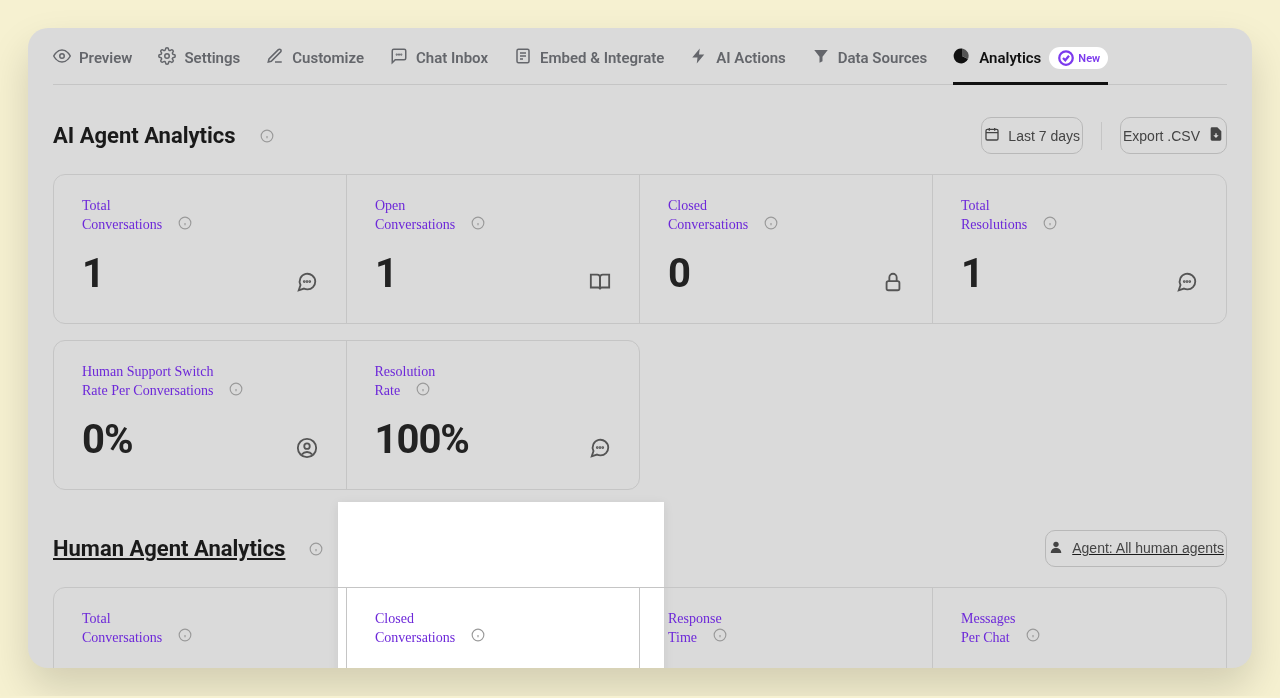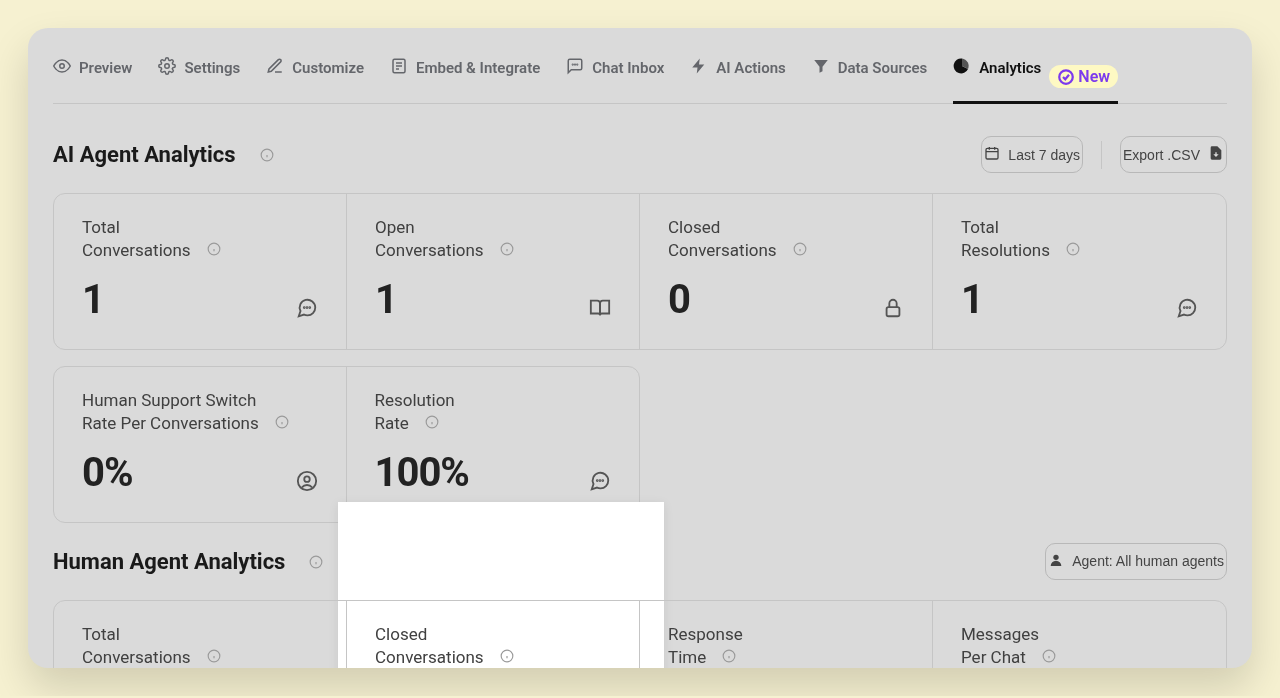--- a/index.html
+++ b/index.html
@@ -37,30 +37,29 @@
     cursor: pointer;
     border-bottom: 3px solid transparent;
     margin-bottom: -1px;
   }
   .tab.active {
     color: #111;
     border-bottom-color: #111;
   }
   .tab svg { width: 18px; height: 18px; flex: none; }
   .badge-new {
-    background: #fef9c3;
+    background: #ffffff;
     color: #7c3aed;
     border-radius: 999px;
     padding: 2px 8px;
-    font-size: 16px;
+    font-size: 11px;
     font-weight: 600;
     display: inline-flex;
     align-items: center;
     gap: 3px;
-    margin-top: 18px;
   }
 
   .section-header {
     display: flex;
     align-items: center;
     justify-content: space-between;
     margin-top: 32px;
     margin-bottom: 20px;
   }
   .section-title {
@@ -108,26 +107,27 @@
     border-right: 1px solid #c5c5c5;
     display: flex;
     flex-direction: column;
     justify-content: space-between;
     min-height: 130px;
     position: relative;
     background: transparent;
   }
   .card:last-child { border-right: none; }
   .card-title {
-    font-size: 17px;
-    color: #404040;
+    font-size: 14px;
+    color: #6d28d9;
     line-height: 1.35;
     display: flex;
     flex-direction: column;
     gap: 0;
+    font-family: Liberation Serif, serif;
   }
   .card-title-row { display:flex; align-items:center; gap:16px; }
   .card-bottom {
     display: flex;
     align-items: flex-end;
     justify-content: space-between;
     margin-top: 14px;
   }
   .card-value {
     font-size: 40px;
@@ -186,35 +186,35 @@
     </div>
     <div class="tab">
       <span><svg viewBox="0 0 24 24" fill="none" stroke="currentColor" stroke-width="2">
             <path d="M12 20h9"></path>
             <path d="M16.5 3.5a2.1 2.1 0 1 1 3 3L7 19l-4 1 1-4Z"></path>
           </svg></span>
       <span>Customize</span>
     </div>
     <div class="tab">
       <span><svg viewBox="0 0 24 24" fill="none" stroke="currentColor" stroke-width="2">
+            <path d="M21 15a2 2 0 0 1-2 2H7l-4 4V5a2 2 0 0 1 2-2h14a2 2 0 0 1 2 2z"></path>
+            <circle cx="9" cy="10" r="0.5" fill="currentColor"></circle>
+            <circle cx="12" cy="10" r="0.5" fill="currentColor"></circle>
+            <circle cx="15" cy="10" r="0.5" fill="currentColor"></circle>
+          </svg></span>
+      <span>Chat Inbox</span>
+    </div>
+    <div class="tab">
+      <span><svg viewBox="0 0 24 24" fill="none" stroke="currentColor" stroke-width="2">
             <rect x="4" y="3" width="16" height="18" rx="2"></rect>
             <line x1="8" y1="8" x2="16" y2="8"></line>
             <line x1="8" y1="12" x2="16" y2="12"></line>
             <line x1="8" y1="16" x2="12" y2="16"></line>
           </svg></span>
       <span>Embed &amp; Integrate</span>
-    </div>
-    <div class="tab">
-      <span><svg viewBox="0 0 24 24" fill="none" stroke="currentColor" stroke-width="2">
-            <path d="M21 15a2 2 0 0 1-2 2H7l-4 4V5a2 2 0 0 1 2-2h14a2 2 0 0 1 2 2z"></path>
-            <circle cx="9" cy="10" r="0.5" fill="currentColor"></circle>
-            <circle cx="12" cy="10" r="0.5" fill="currentColor"></circle>
-            <circle cx="15" cy="10" r="0.5" fill="currentColor"></circle>
-          </svg></span>
-      <span>Chat Inbox</span>
     </div>
     <div class="tab">
       <span><svg viewBox="0 0 24 24" fill="currentColor">
             <path d="M13 2 3 14h7l-1 8 10-12h-7l1-8z"></path>
           </svg></span>
       <span>AI Actions</span>
     </div>
     <div class="tab">
       <span><svg viewBox="0 0 24 24" fill="currentColor">
             <path d="M3 4h18l-7 9v6l-4 2v-8L3 4z"></path>
@@ -394,21 +394,21 @@
                 <path d="M21 11.5a8.38 8.38 0 0 1-8.5 8.5 8.5 8.5 0 0 1-3.8-.9L3 21l1.9-5.7A8.5 8.5 0 1 1 21 11.5z"></path>
                 <circle cx="9" cy="11.5" r="0.5" fill="currentColor"></circle>
                 <circle cx="12" cy="11.5" r="0.5" fill="currentColor"></circle>
                 <circle cx="15" cy="11.5" r="0.5" fill="currentColor"></circle>
               </svg></div>
         </div>
       </div>
     </div>
   </div>
 
-  <div class="section-header" style="margin-top:20px;">
+  <div class="section-header" style="margin-top:40px;text-decoration:underline;">
     <div class="section-title">
       <span>Human Agent Analytics</span>
       <span class="info-icon"><svg viewBox="0 0 24 24" fill="none" stroke="currentColor" stroke-width="2">
             <circle cx="12" cy="12" r="10"></circle>
             <line x1="12" y1="8" x2="12" y2="8"></line>
             <line x1="12" y1="12" x2="12" y2="16"></line>
           </svg></span>
     </div>
     <div class="right-controls">
       <button class="btn-outline">

